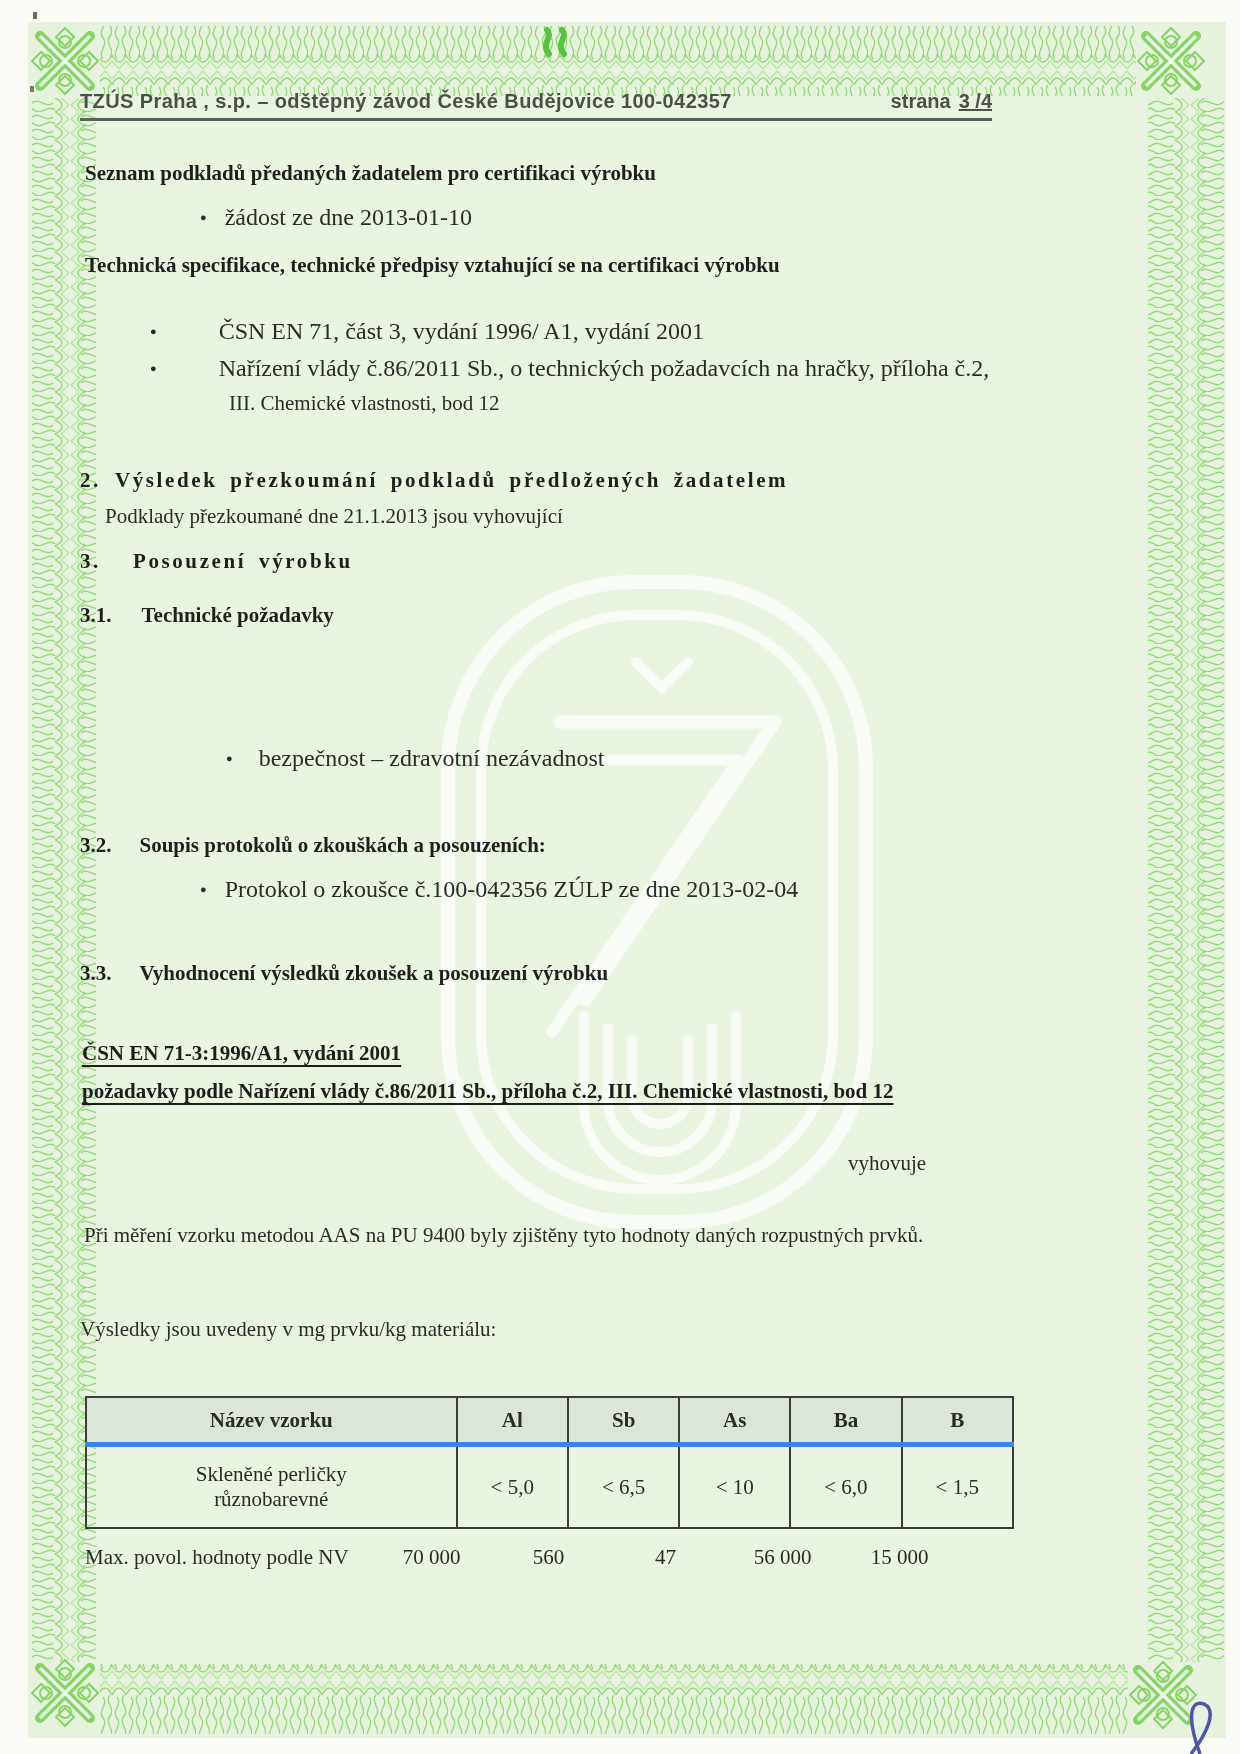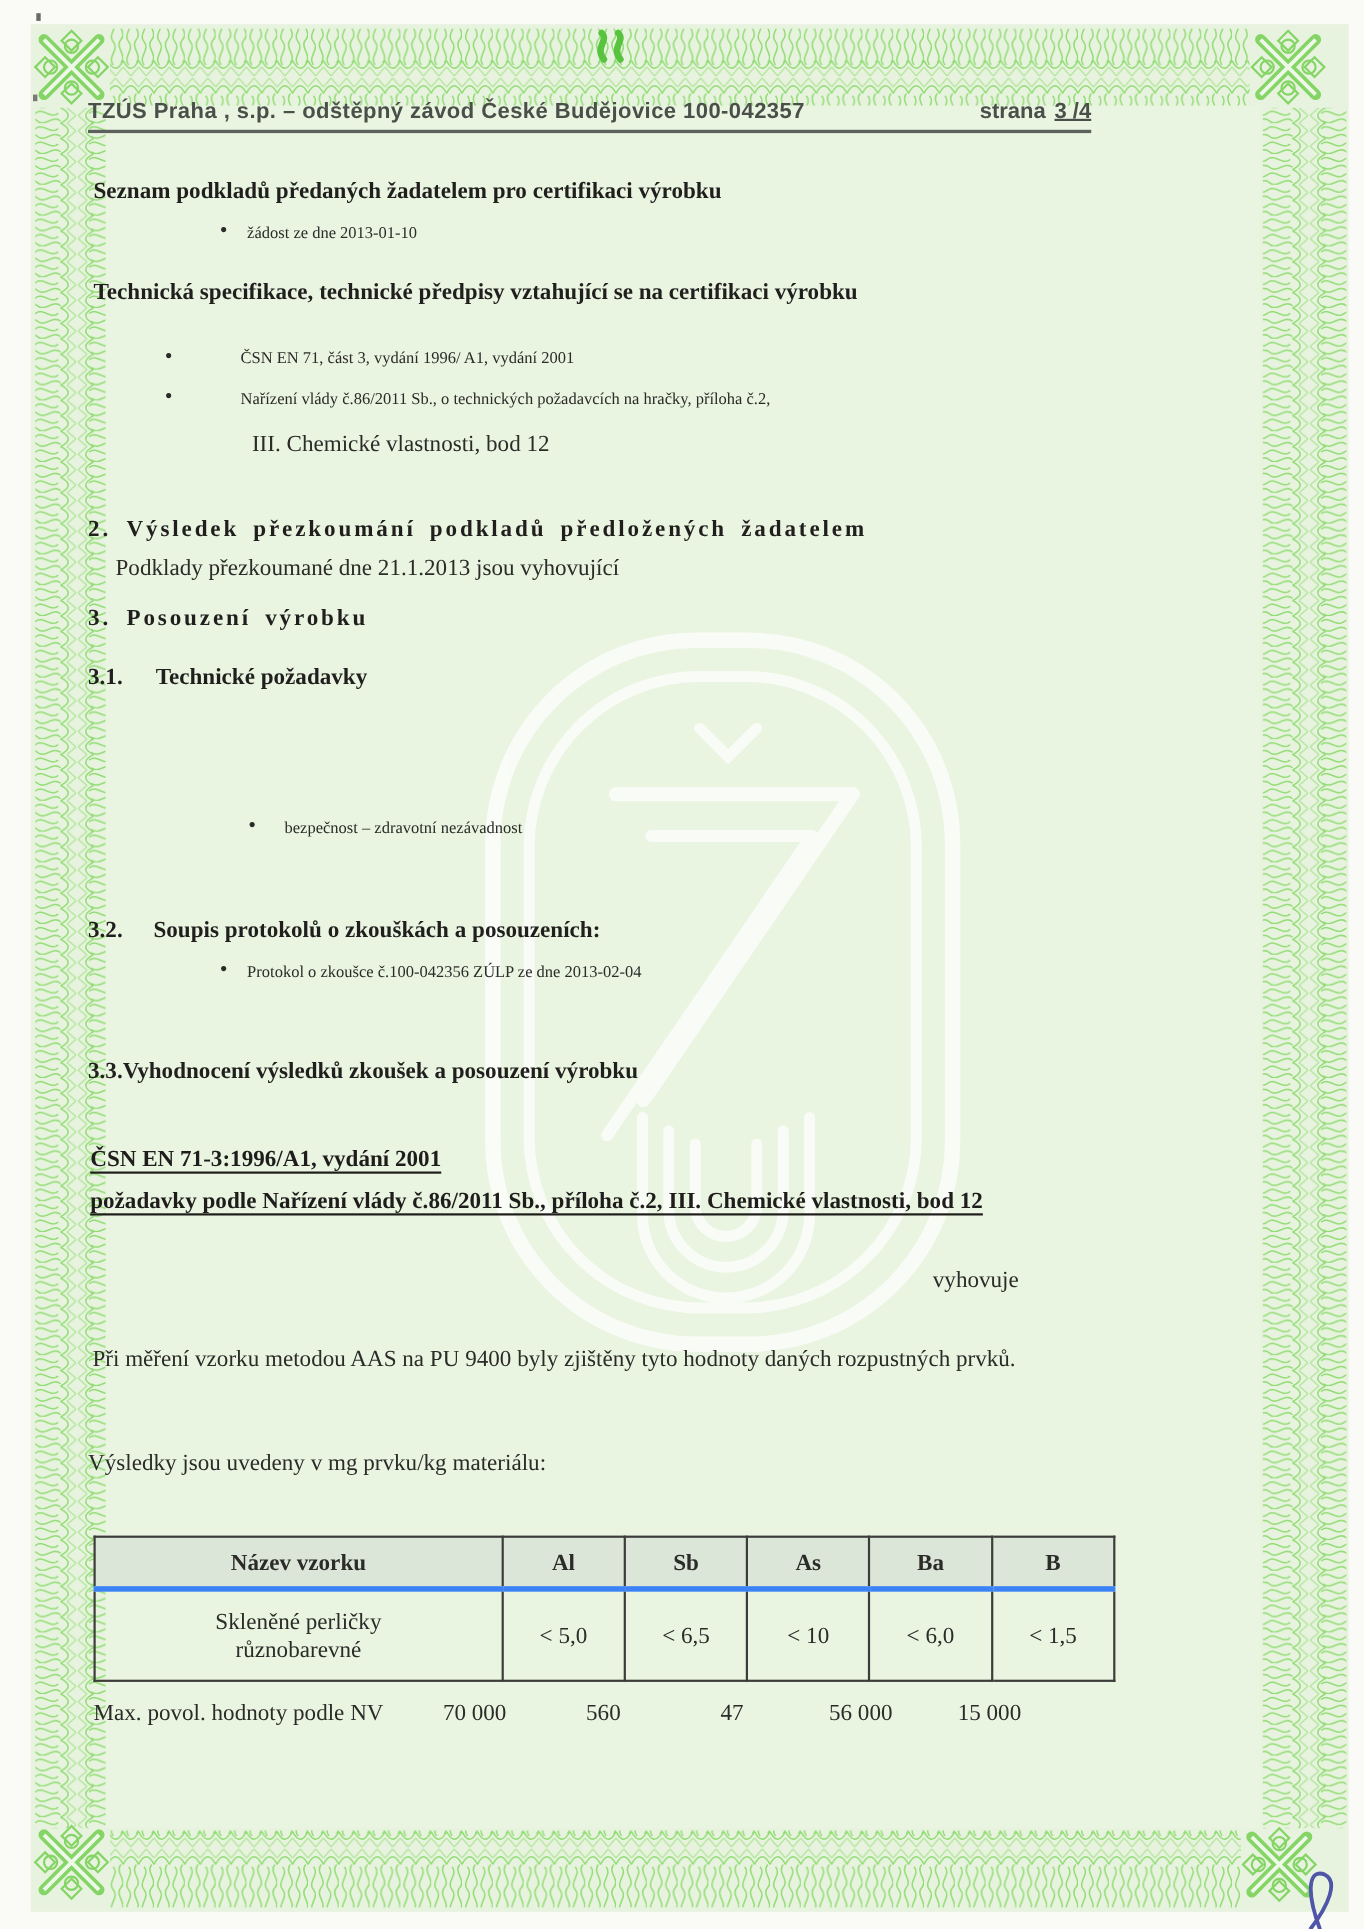--- a/index.html
+++ b/index.html
@@ -17,21 +17,21 @@
   .hdr .pg{white-space:nowrap;}
   .hdr .pgnum{text-decoration:underline;margin-left:8px;}
 
   
   .t{font-size:21px;line-height:1.3;}
   .b{font-weight:bold;color:#201f1d;}
   .spaced{letter-spacing:2.6px;word-spacing:5px;}
   .norm{font-weight:bold;text-decoration:underline;text-decoration-thickness:2px;text-underline-offset:5px;color:#1e1d1b;}
 
   
-  .li{display:flex;align-items:baseline;font-size:15px;}
+  .li{display:flex;align-items:baseline;font-size:24px;}
   .li::before{content:"●";font-size:11px;position:relative;top:-4px;color:#2b2b28;}
   .g18::before{margin-right:18px;}
   .g26::before{margin-right:26px;}
   .g62::before{margin-right:62px;}
 
   .numrow{display:flex;font-size:21px;}
   .numrow .num{font-weight:bold;color:#201f1d;}
 
   
   table.rt{border-collapse:collapse;font-size:21px;}
@@ -147,42 +147,42 @@
     <div class="abs t" style="left:229px;top:390px;">III. Chemické vlastnosti,  bod 12</div>
 
     <div class="abs numrow" style="left:80px;top:468px;">
       <span class="num spaced">2.</span>
       <span class="b spaced" style="margin-left:14px;">Výsledek přezkoumání podkladů předložených žadatelem</span>
     </div>
     <div class="abs t" style="left:105px;top:503px;">Podklady přezkoumané dne 21.1.2013 jsou vyhovující</div>
 
     <div class="abs numrow" style="left:80px;top:549px;">
       <span class="num spaced">3.</span>
-      <span class="b spaced" style="margin-left:14px;">Posouzení výrobku</span>
+      <span class="b spaced" style="margin-left:32px;">Posouzení výrobku</span>
     </div>
 
     <div class="abs numrow" style="left:80px;top:603px;">
       <span class="num">3.1.</span>
       <span class="b" style="margin-left:30px;">Technické požadavky</span>
     </div>
     <div class="abs li g26" style="left:226px;top:745px;">
       <span>bezpečnost – zdravotní nezávadnost</span>
     </div>
 
     <div class="abs numrow" style="left:80px;top:833px;">
       <span class="num">3.2.</span>
       <span class="b" style="margin-left:28px;">Soupis protokolů o zkouškách a posouzeních:</span>
     </div>
     <div class="abs li g18" style="left:200px;top:876px;">
       <span>Protokol o zkoušce č.100-042356 ZÚLP ze dne 2013-02-04</span>
     </div>
 
     <div class="abs numrow" style="left:80px;top:961px;">
       <span class="num">3.3.</span>
-      <span class="b" style="text-align:right;">Vyhodnocení výsledků zkoušek a posouzení výrobku</span>
+      <span class="b" style="margin-left:28px;text-align:right;">Vyhodnocení výsledků zkoušek a posouzení výrobku</span>
     </div>
 
     <div class="abs t norm" style="left:82px;top:1040px;">ČSN EN 71-3:1996/A1, vydání 2001</div>
     <div class="abs t norm" style="left:82px;top:1078px;">požadavky podle Nařízení vlády č.86/2011 Sb., příloha č.2, III. Chemické vlastnosti, bod 12</div>
 
     <div class="abs t" style="left:848px;top:1150px;">vyhovuje</div>
 
     <div class="abs t" style="left:84px;top:1222px;width:890px;">Při měření vzorku metodou AAS na PU 9400 byly zjištěny tyto hodnoty daných rozpustných prvků.</div>
     <div class="abs t" style="left:80px;top:1316px;">Výsledky jsou uvedeny v mg prvku/kg materiálu:</div>
 

